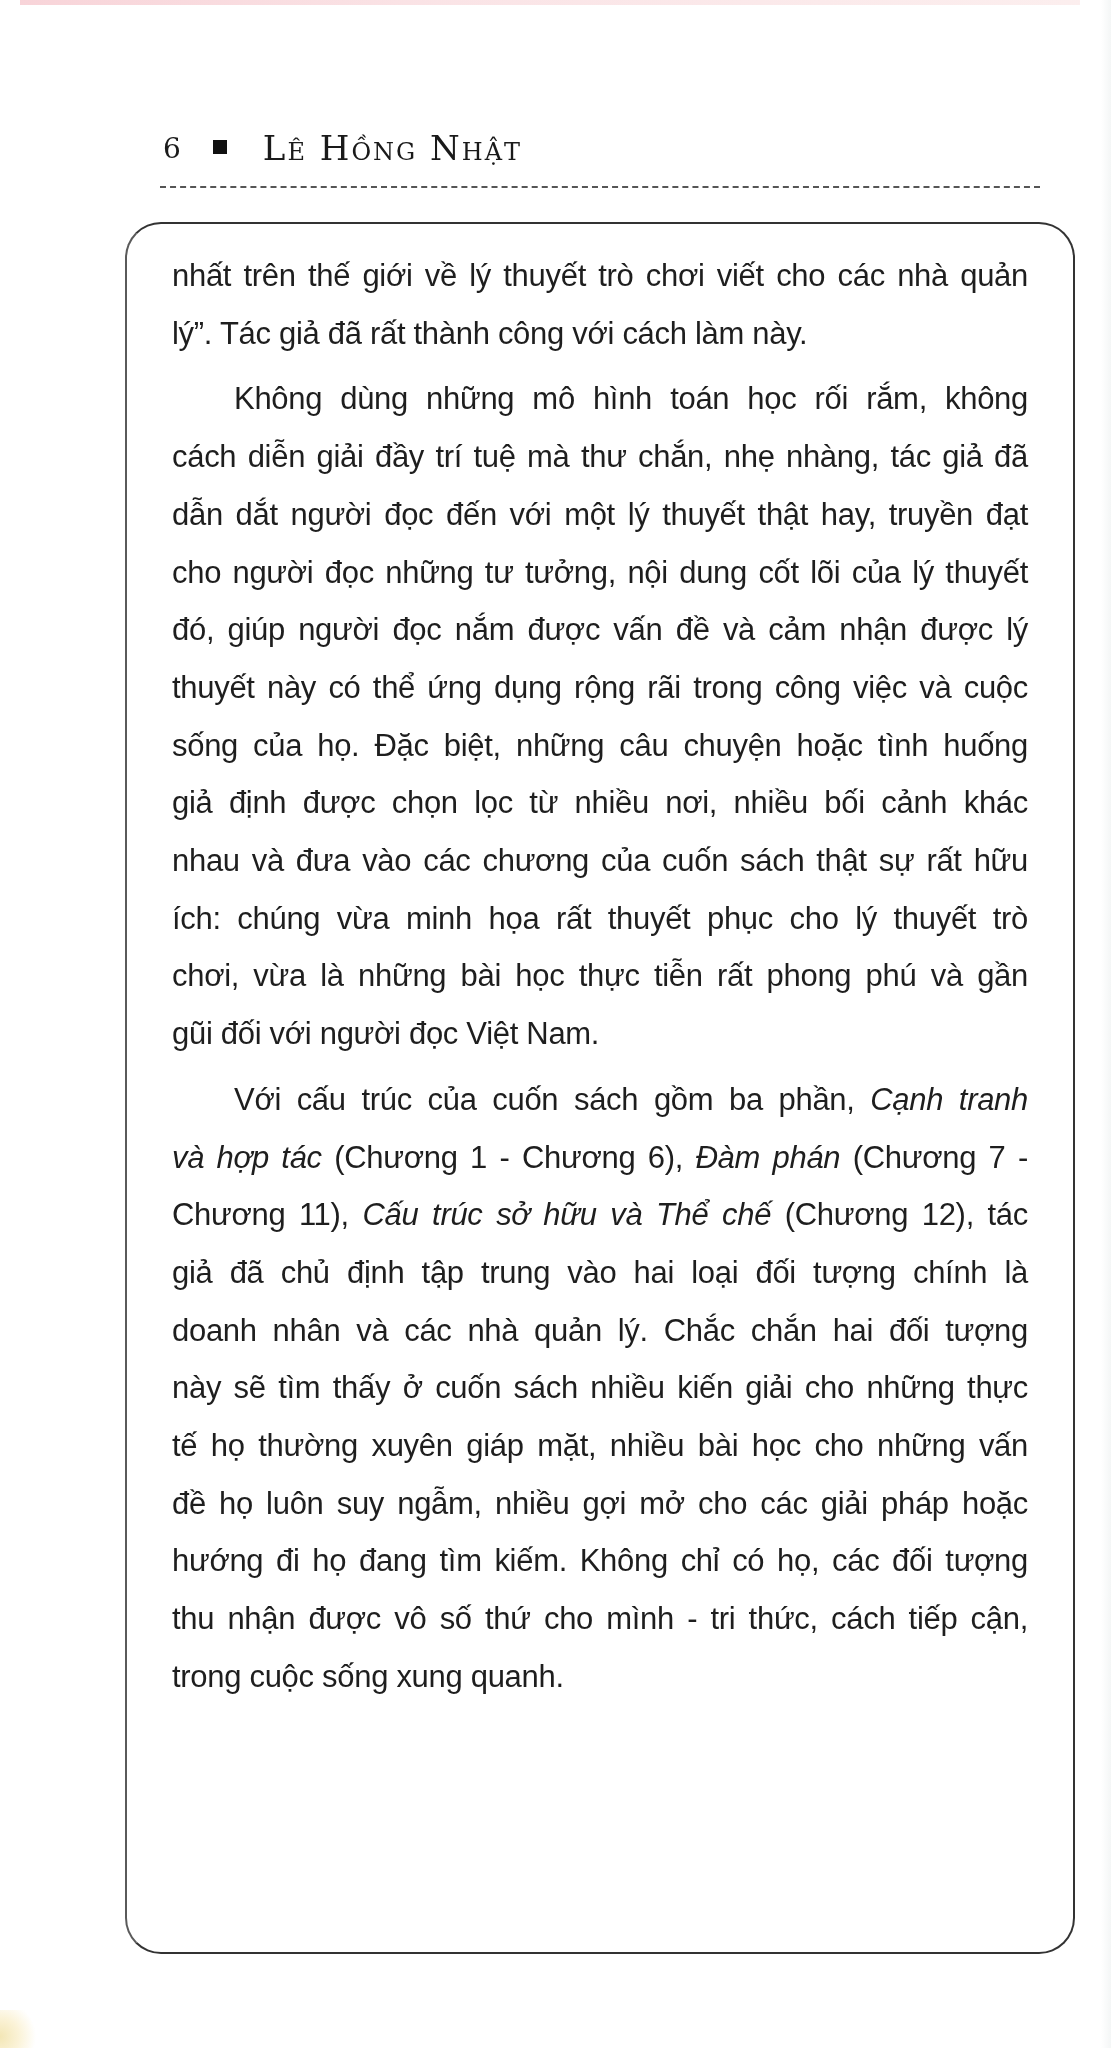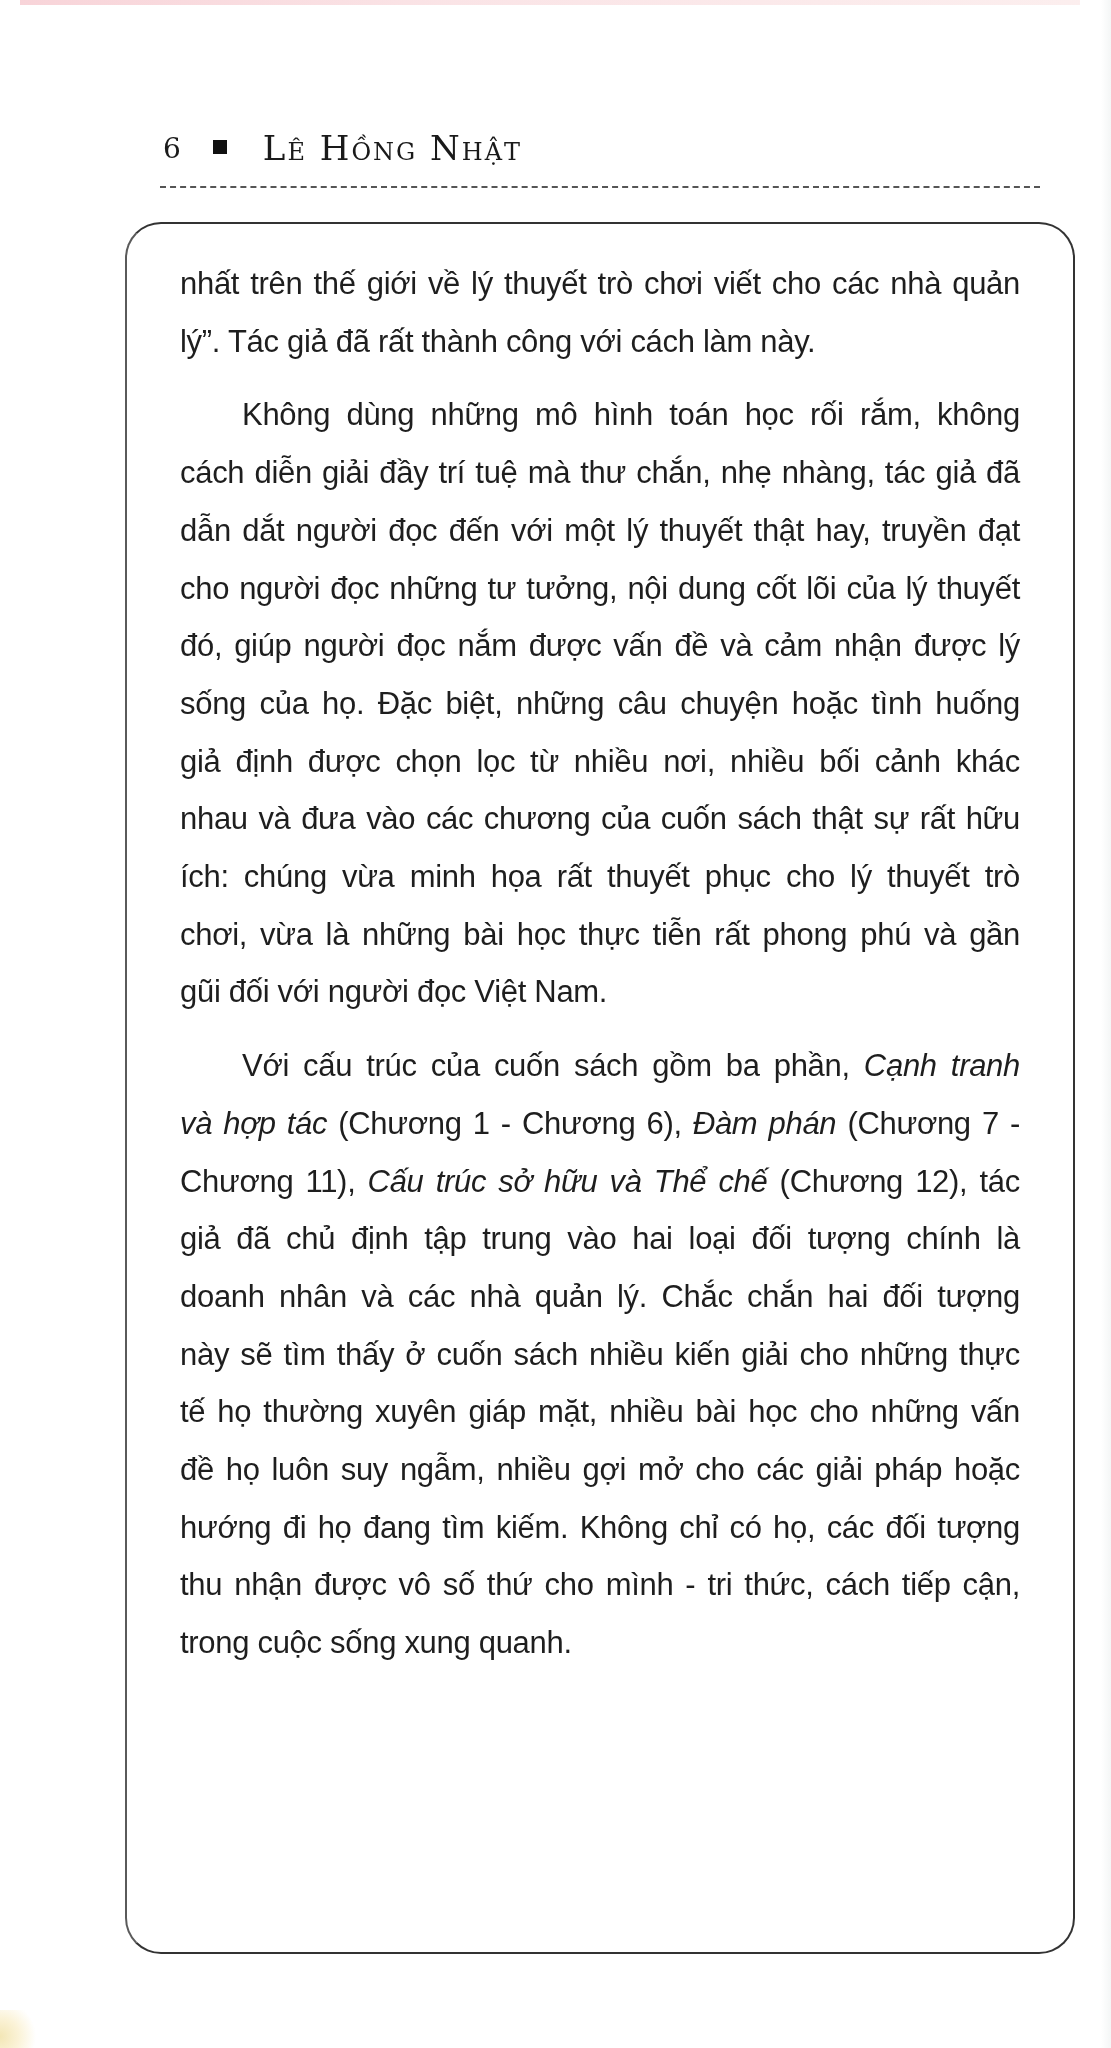--- a/index.html
+++ b/index.html
@@ -86,21 +86,21 @@
       left: 164px;
       top: 239px;
       width: 872px;
       font-family: "Liberation Sans", sans-serif;
       font-size: 31px;
       line-height: 57.7px;
       color: #1e1e1e;
       letter-spacing: -0.3px;
     }
     .para {
-      margin: 16px;
+      margin: 8px;
       text-align: justify;
       text-align-last: left;
     }
     .para .line {
       display: block;
       text-align: justify;
       text-align-last: justify;
       white-space: nowrap;
     }
     .para .line.last {
@@ -144,20 +144,21 @@
     <span class="line">nhất trên thế giới về lý thuyết trò chơi viết cho các nhà quản</span>
     <span class="line last">lý”. Tác giả đã rất thành công với cách làm này.</span>
   </p>
 
   <p class="para">
     <span class="line"><span class="indent"></span><span>Không dùng những mô hình toán học rối rắm, không</span></span>
     <span class="line">cách diễn giải đầy trí tuệ mà thư chắn, nhẹ nhàng, tác giả đã</span>
     <span class="line">dẫn dắt người đọc đến với một lý thuyết thật hay, truyền đạt</span>
     <span class="line">cho người đọc những tư tưởng, nội dung cốt lõi của lý thuyết</span>
     <span class="line">đó, giúp người đọc nắm được vấn đề và cảm nhận được lý</span>
+    <span class="line">thuyết này có thể ứng dụng rộng rãi trong công việc và cuộc</span>
     <span class="line">sống của họ. Đặc biệt, những câu chuyện hoặc tình huống</span>
     <span class="line">giả định được chọn lọc từ nhiều nơi, nhiều bối cảnh khác</span>
     <span class="line">nhau và đưa vào các chương của cuốn sách thật sự rất hữu</span>
     <span class="line">ích: chúng vừa minh họa rất thuyết phục cho lý thuyết trò</span>
     <span class="line">chơi, vừa là những bài học thực tiễn rất phong phú và gần</span>
     <span class="line last">gũi đối với người đọc Việt Nam.</span>
   </p>
 
   <p class="para">
     <span class="line"><span class="indent"></span><span>Với cấu trúc của cuốn sách gồm ba phần, </span><em>Cạnh tranh</em></span>

